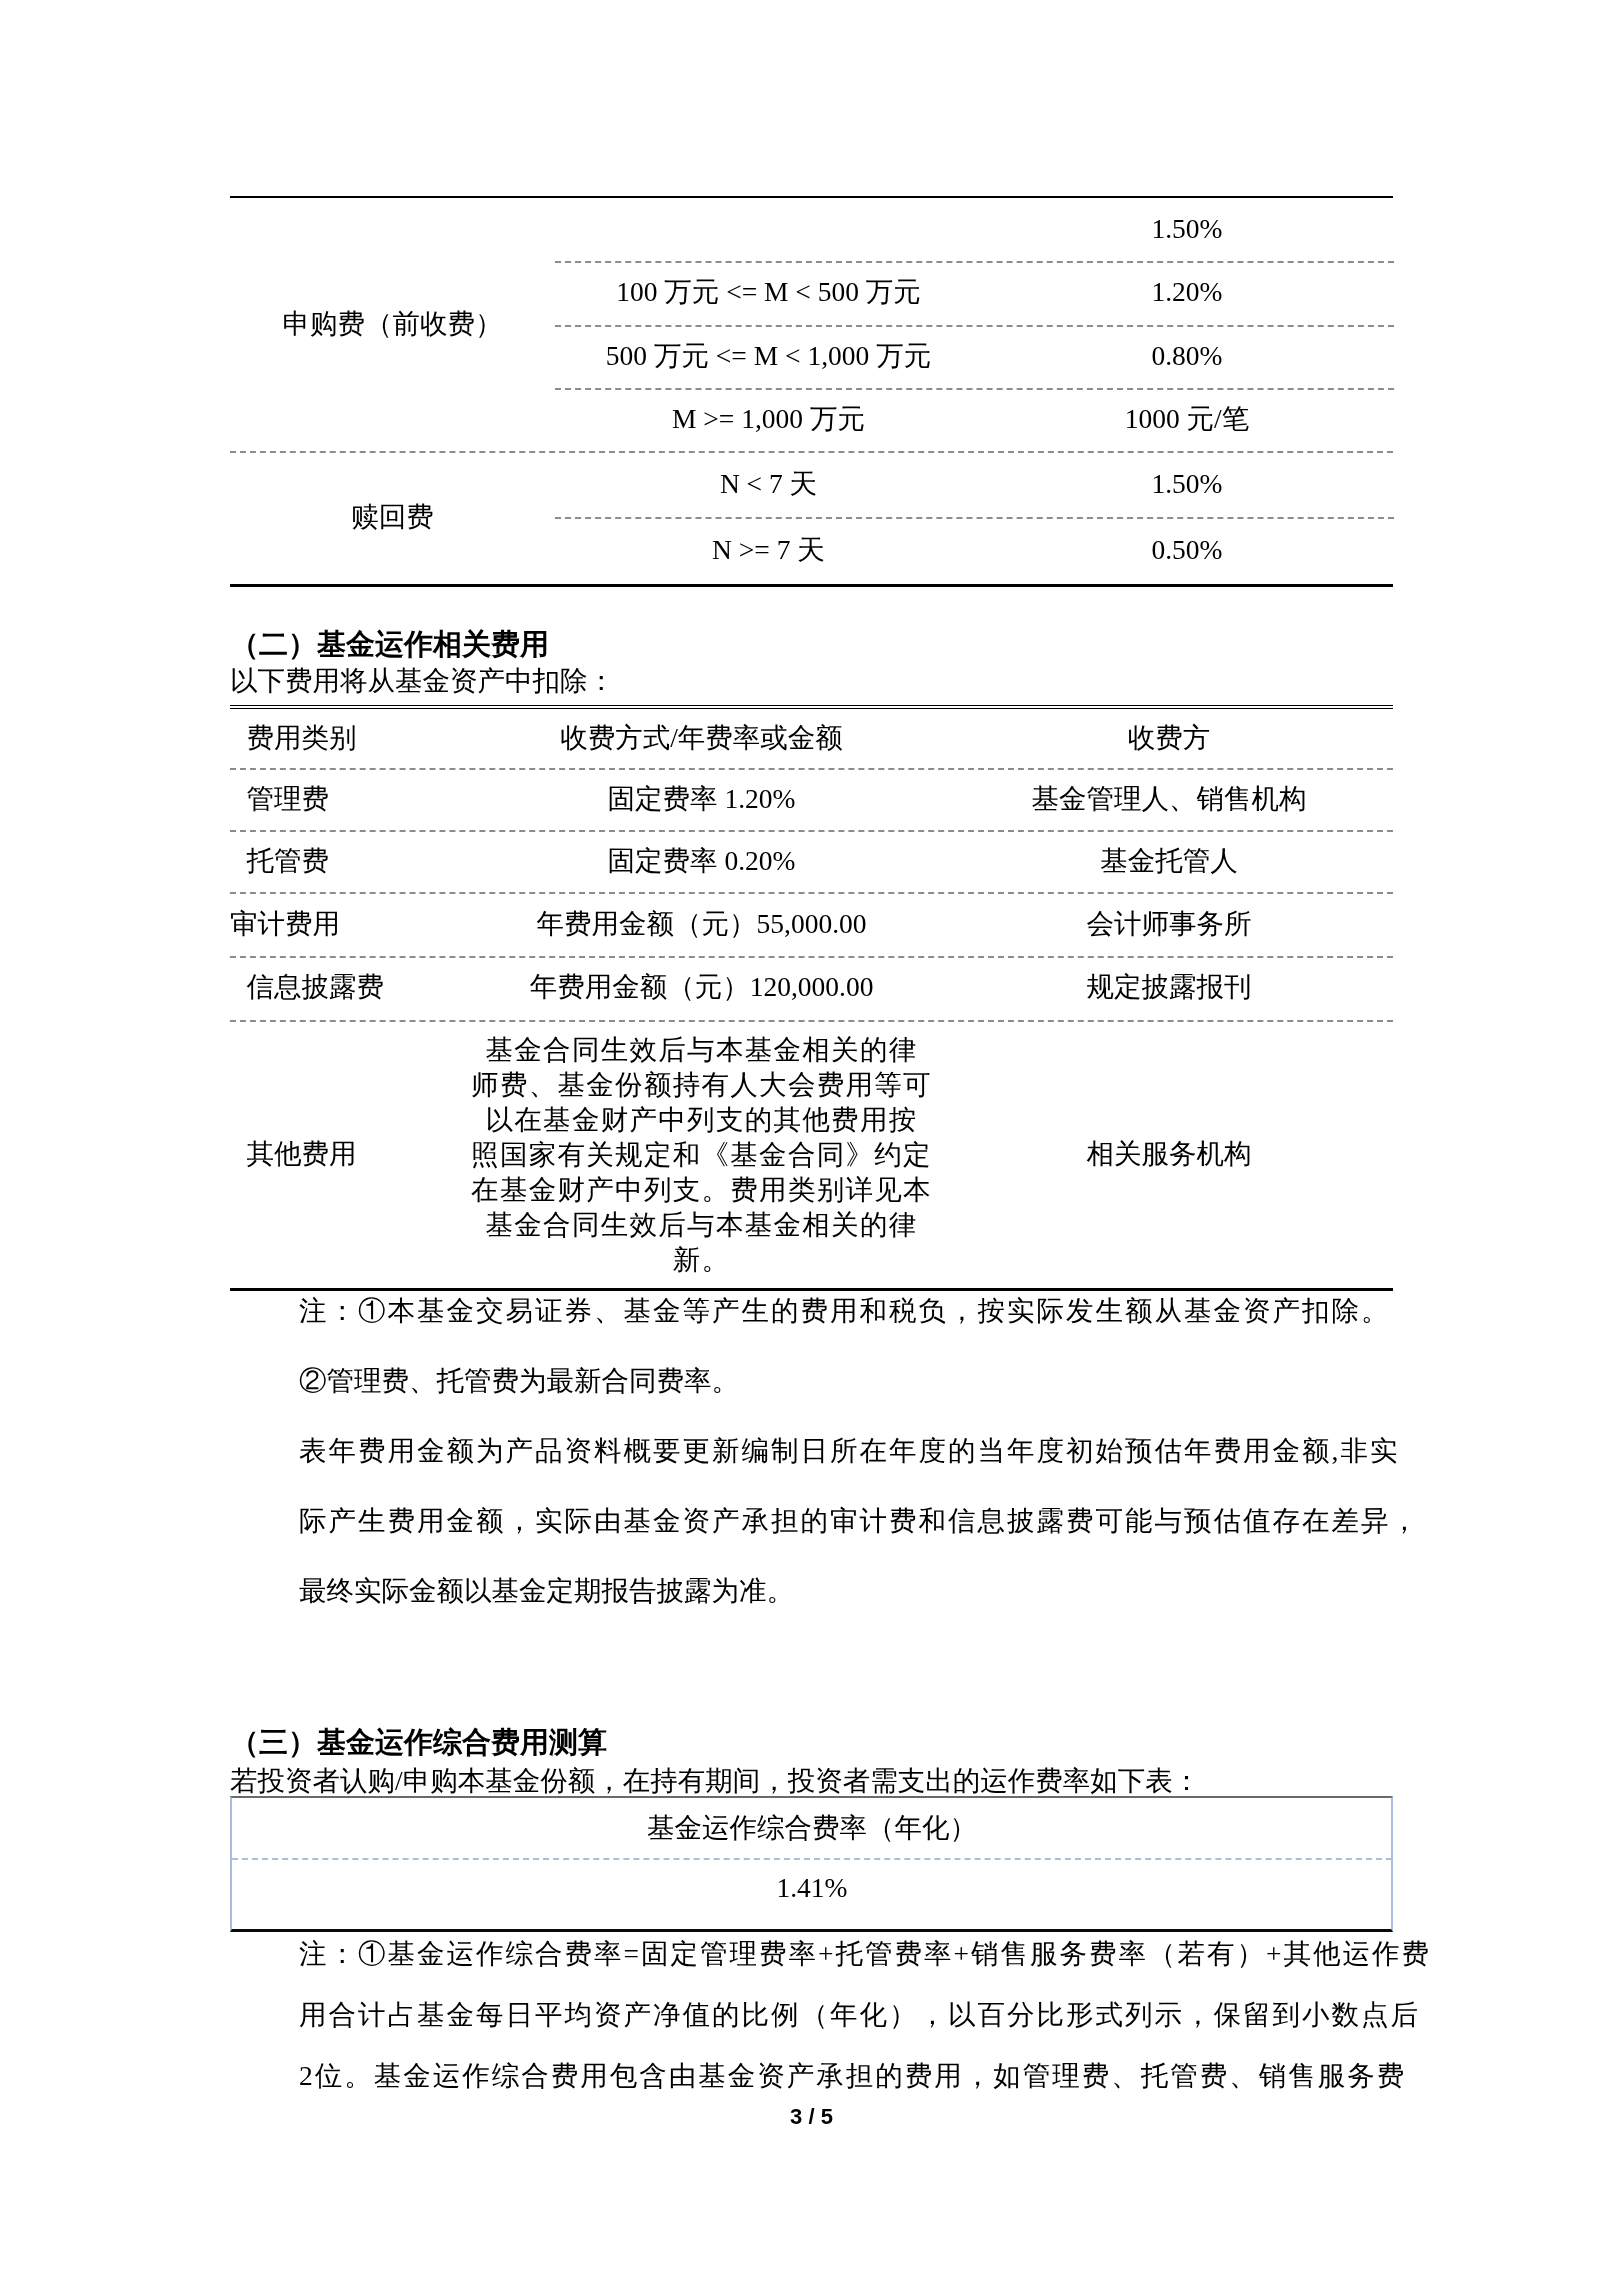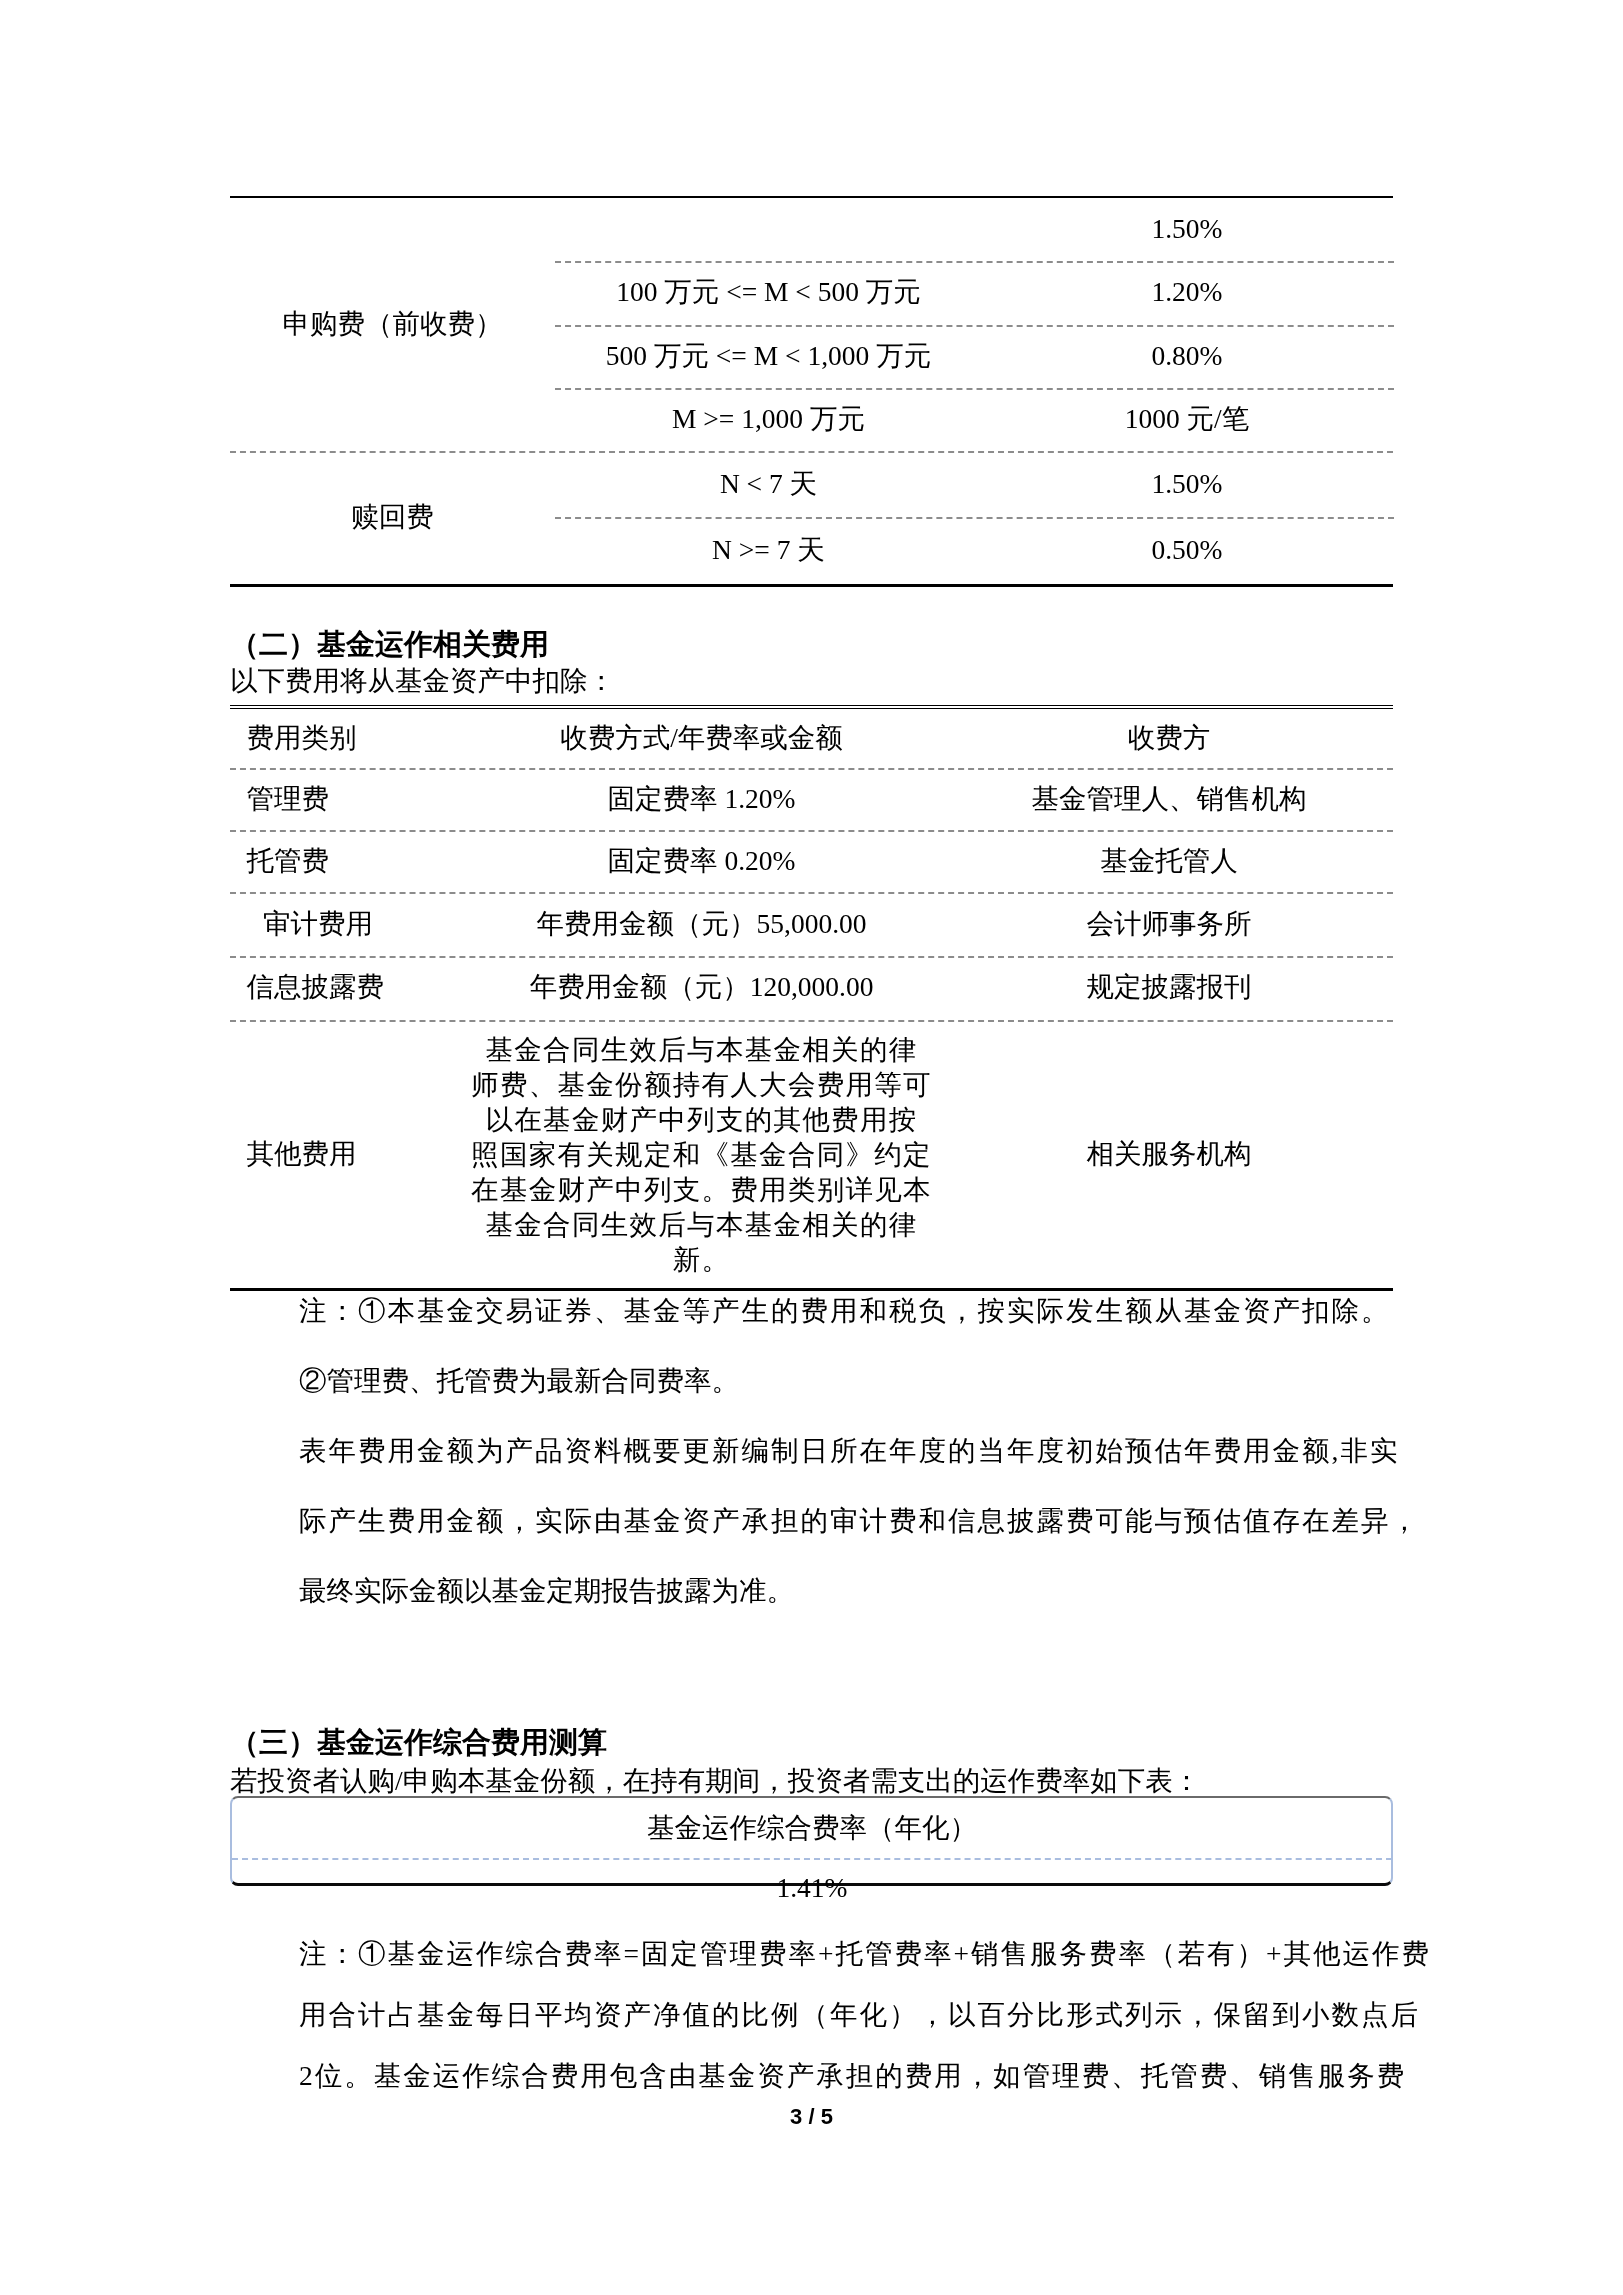--- a/index.html
+++ b/index.html
@@ -15,23 +15,23 @@
   .cell{position:absolute;display:flex;align-items:center;font-size:27.5px;line-height:1.25;}
   .c-center{justify-content:center;text-align:center;}
   .c-left{justify-content:flex-start;text-align:left;}
   .dash{position:absolute;height:0;border-top:2px dashed #8c8c8c;}
   .bluedash{position:absolute;height:0;border-top:2px dashed #a9bddf;}
 
   .tbl1{position:absolute;left:230px;top:196px;width:1163px;height:386px;
         border-top:2px solid #000;border-bottom:3.3px solid #000;}
   .tbl2{position:absolute;left:230px;top:705px;width:1163px;height:579px;
         border-top:4.6px double #000;border-bottom:3.3px solid #000;}
-  .tbl3{position:absolute;left:230px;top:1796px;width:1163px;height:90px;
+  .tbl3{position:absolute;left:230px;top:1796px;width:1163px;height:136px;
         border-top:2px solid #6a6a6a;border-bottom:3.9px solid #0a0a0a;
-        border-left:2px solid #a9bddf;border-right:2px solid #a9bddf;box-sizing:border-box;border-radius:8px;}
+        border-left:2px solid #a9bddf;border-right:2px solid #a9bddf;box-sizing:border-box;}
 
   .heading{position:absolute;left:230px;height:35px;line-height:35px;
            font-family:"Liberation Sans","DejaVu Sans",sans-serif;
            font-weight:bold;font-size:29px;white-space:nowrap;}
   .intro{position:absolute;left:230px;height:35px;line-height:35px;
          font-size:27.5px;white-space:nowrap;}
 
   .notes{position:absolute;left:299px;width:1099px;font-size:27.5px;}
   .notes .line{white-space:nowrap;font-family:Liberation Serif, serif;}
   .notes1 .line{height:70px;line-height:70px;}
@@ -91,21 +91,21 @@
     <div class="cell c-center" style="left:715px;top:0;width:448px;height:59px">收费方</div>
 
     <div class="cell c-left" style="left:16.4px;top:59px;width:211px;height:62px">管理费</div>
     <div class="cell c-center" style="left:228px;top:59px;width:487px;height:62px">固定费率 1.20%</div>
     <div class="cell c-center" style="left:715px;top:59px;width:448px;height:62px">基金管理人、销售机构</div>
 
     <div class="cell c-left" style="left:16.4px;top:121px;width:211px;height:62px">托管费</div>
     <div class="cell c-center" style="left:228px;top:121px;width:487px;height:62px">固定费率 0.20%</div>
     <div class="cell c-center" style="left:715px;top:121px;width:448px;height:62px">基金托管人</div>
 
-    <div class="cell c-left" style="left:33px;top:183px;width:211px;height:64px">审计费用</div>
+    <div class="cell c-left" style="left:0;top:183px;width:211px;height:64px">审计费用</div>
     <div class="cell c-center" style="left:228px;top:183px;width:487px;height:64px">年费用金额（元）55,000.00</div>
     <div class="cell c-center" style="left:715px;top:183px;width:448px;height:64px">会计师事务所</div>
 
     <div class="cell c-left" style="left:16.4px;top:247px;width:211px;height:63px">信息披露费</div>
     <div class="cell c-center" style="left:228px;top:247px;width:487px;height:63px">年费用金额（元）120,000.00</div>
     <div class="cell c-center" style="left:715px;top:247px;width:448px;height:63px">规定披露报刊</div>
 
     <div class="cell c-left" style="left:16.4px;top:311px;width:211px;height:268px">其他费用</div>
     <div class="multiline" style="left:228px;top:311px;width:487px;height:268px">
       <div>基金合同生效后与本基金相关的律</div>

